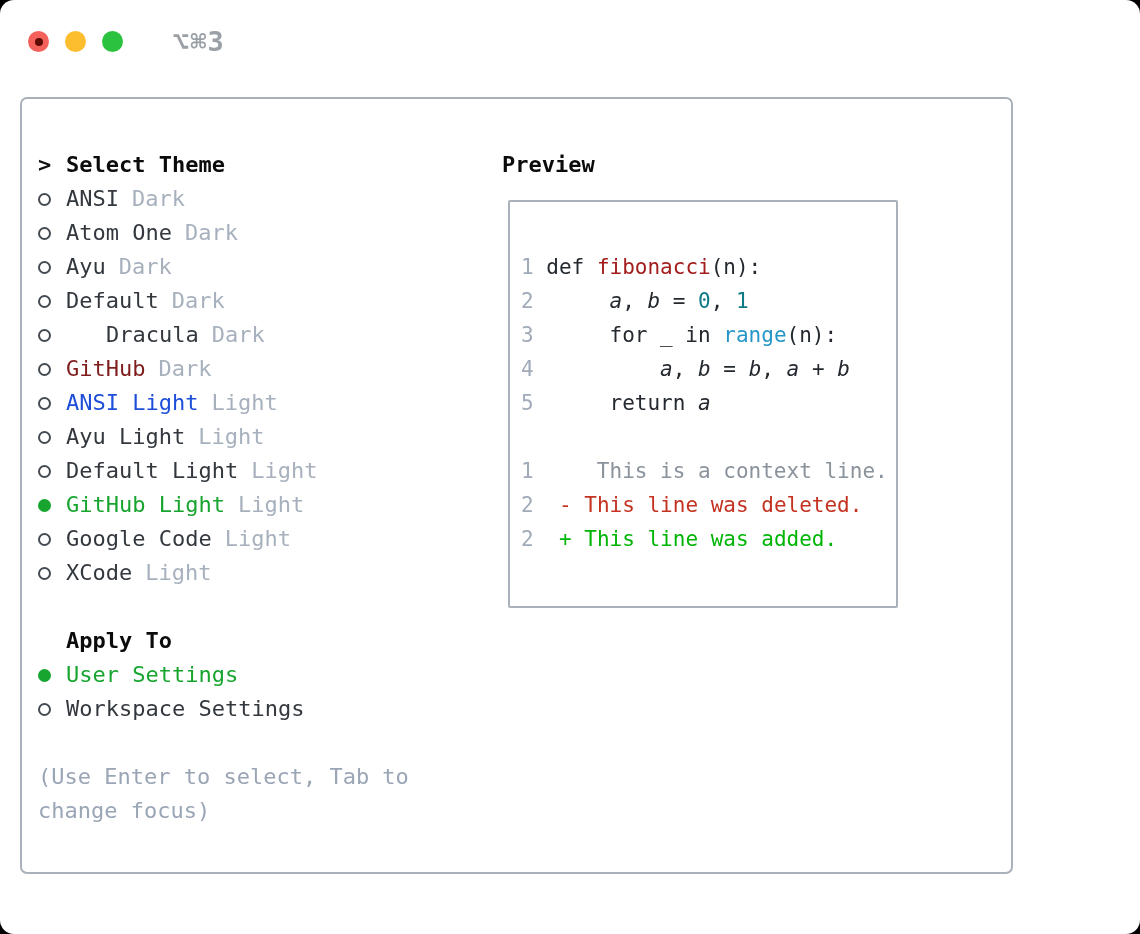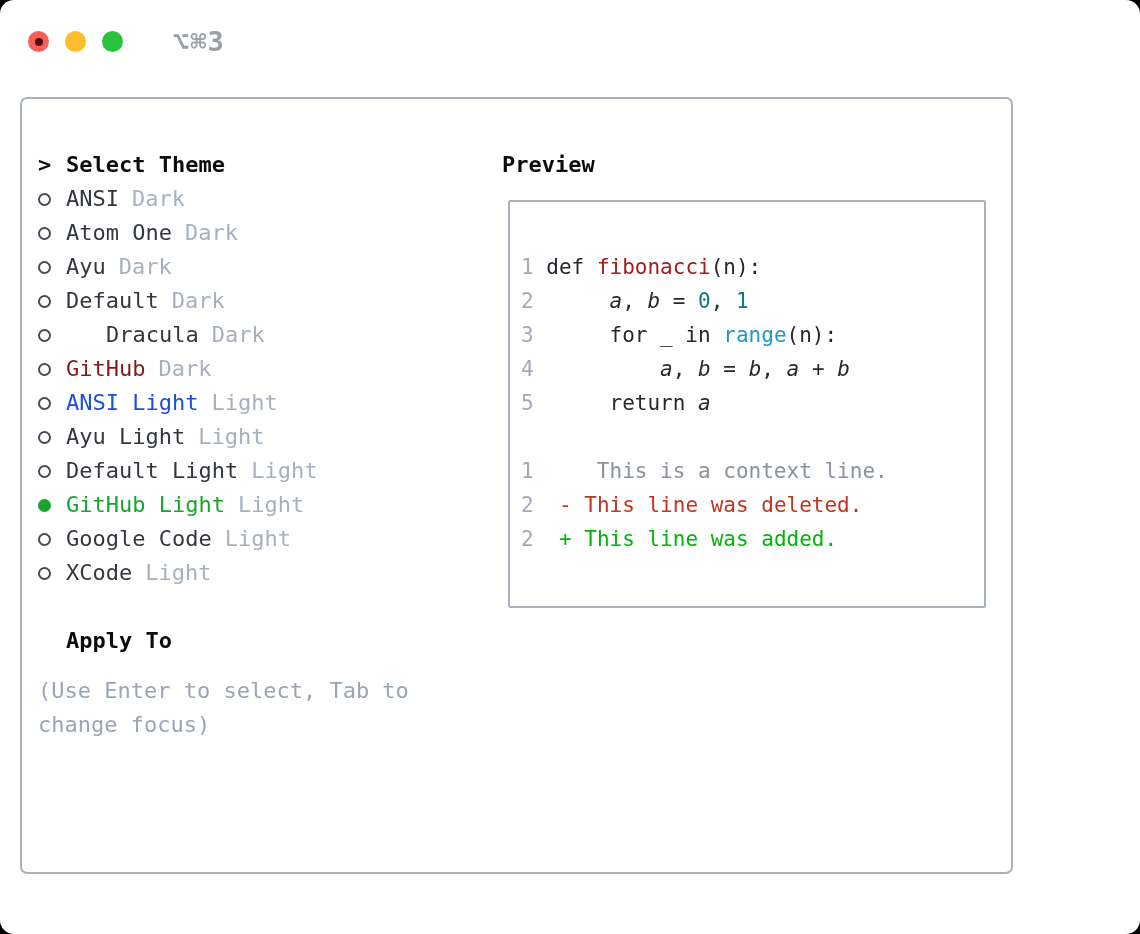--- a/index.html
+++ b/index.html
@@ -51,32 +51,32 @@
   .marker.none{border:none;background:transparent;}
   .marker.prompt{
     border:none;border-radius:0;background:transparent;
     width:13px;height:34px;line-height:34px;
     font-weight:700;color:#111;font-size:22px;
   }
   .hdr{font-weight:700;color:#0b0b0b;}
   .tag{margin-left:13px;}
   .apply-hdr{margin-top:34px;}
   .hint{
-    margin-top:16px;
+    margin-top:34px;
     white-space:pre-line;
     font-size:22px;line-height:34px;
   }
   
   .preview-hdr{
     position:absolute;left:480px;top:49px;height:34px;line-height:34px;
     font-size:22px;font-weight:700;color:#0b0b0b;
   }
   .preview-box{
     position:absolute;left:486px;top:101px;
-    width:478px;height:408px;
+    width:390px;height:408px;
     border:2px solid #a9b1bb;border-radius:2px;
     box-sizing:border-box;
     background:#fff;
   }
   .code{
     margin:0;padding:48px 0 0 11px;
     font-family:"DejaVu Sans Mono","Liberation Mono",monospace;
     font-size:21px;line-height:34px;
     white-space:pre;
   }
@@ -164,20 +164,30 @@
             <span class="marker" style="border: 2px solid rgb(69, 75, 82);"></span>
             <span style="color: rgb(51, 56, 62);">XCode</span>
             <span class="tag" style="color: rgb(167, 176, 189);">Light</span>
           </div>
         </div>
 
       <div class="row apply-hdr">
         <span class="marker none"></span>
         <span class="hdr">Apply To</span>
       </div>
+      <div id="apply-list">
+          <div class="row">
+            <span class="marker" style="background: rgb(23, 165, 47);"></span>
+            <span style="color: rgb(23, 165, 47);">User Settings</span>
+          </div>
+          <div class="row">
+            <span class="marker" style="border: 2px solid rgb(69, 75, 82);"></span>
+            <span style="color: rgb(51, 56, 62);">Workspace Settings</span>
+          </div>
+        </div>
 
       <div class="hint" style="color: rgb(154, 165, 181);">(Use Enter to select, Tab to
 change focus)</div>
     </div>
 
     <div class="preview-hdr">Preview</div>
     <div class="preview-box">
       <pre class="code" id="code-pre"><span class="ln" style="color: rgb(160, 170, 184);">1</span><span style="color: rgb(36, 41, 47);"> def </span><span style="color: rgb(163, 29, 29);">fibonacci</span><span style="color: rgb(36, 41, 47);">(n):</span>
 <span class="ln" style="color: rgb(160, 170, 184);">2</span><span style="color: rgb(36, 41, 47);">      </span><span class="tok-i" style="color: rgb(36, 41, 47);">a</span><span style="color: rgb(36, 41, 47);">, </span><span class="tok-i" style="color: rgb(36, 41, 47);">b</span><span style="color: rgb(36, 41, 47);"> = </span><span style="color: rgb(14, 122, 133);">0</span><span style="color: rgb(36, 41, 47);">, </span><span style="color: rgb(14, 122, 133);">1</span>
 <span class="ln" style="color: rgb(160, 170, 184);">3</span><span style="color: rgb(36, 41, 47);">      for _ in </span><span style="color: rgb(37, 150, 200);">range</span><span style="color: rgb(36, 41, 47);">(n):</span>

